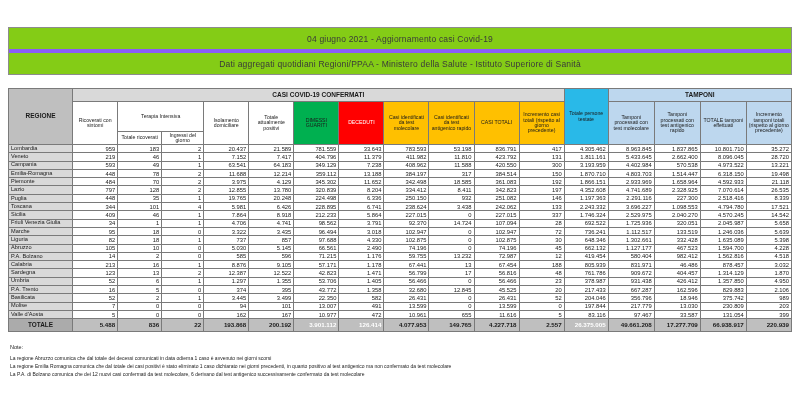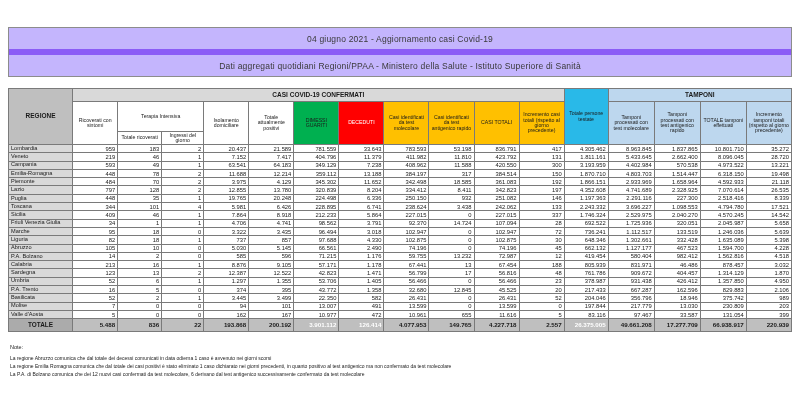--- a/index.html
+++ b/index.html
@@ -1,22 +1,22 @@
 <!DOCTYPE html>
 <html><head>
 <meta charset="utf-8">
 <style>
   html,body{margin:0;padding:0;}
   body{
     width:800px;height:400px;background:#fff;position:relative;
     font-family:"Liberation Sans", sans-serif;color:#1a1a1a;overflow:hidden;
   }
-  .titlebox{position:absolute;left:8px;right:8px;top:27px;border:1px solid #8c8c8c;background:#c4b5fd;}
+  .titlebox{position:absolute;left:8px;right:8px;top:27px;border:1px solid #8c8c8c;background:#84cc16;}
   .titlerow{height:21px;display:flex;align-items:center;justify-content:center;font-size:8.5px;color:#3a3a3a;letter-spacing:.2px;}
-  .titlerow + .titlerow{border-top:6px solid #8b5cf6;}
+  .titlerow + .titlerow{border-top:4px solid #8b5cf6;}
 
   table.covid{
     position:absolute;left:8px;top:88px;width:784px;
     border-collapse:collapse;table-layout:fixed;
   }
   .covid th,.covid td{
     border:1px solid #7a7a7a;padding:0 2px;line-height:1.05;
     overflow:hidden;white-space:normal;
   }
   .covid th{font-size:5.2px;font-weight:normal;text-align:center;vertical-align:middle;background:#fff;}

